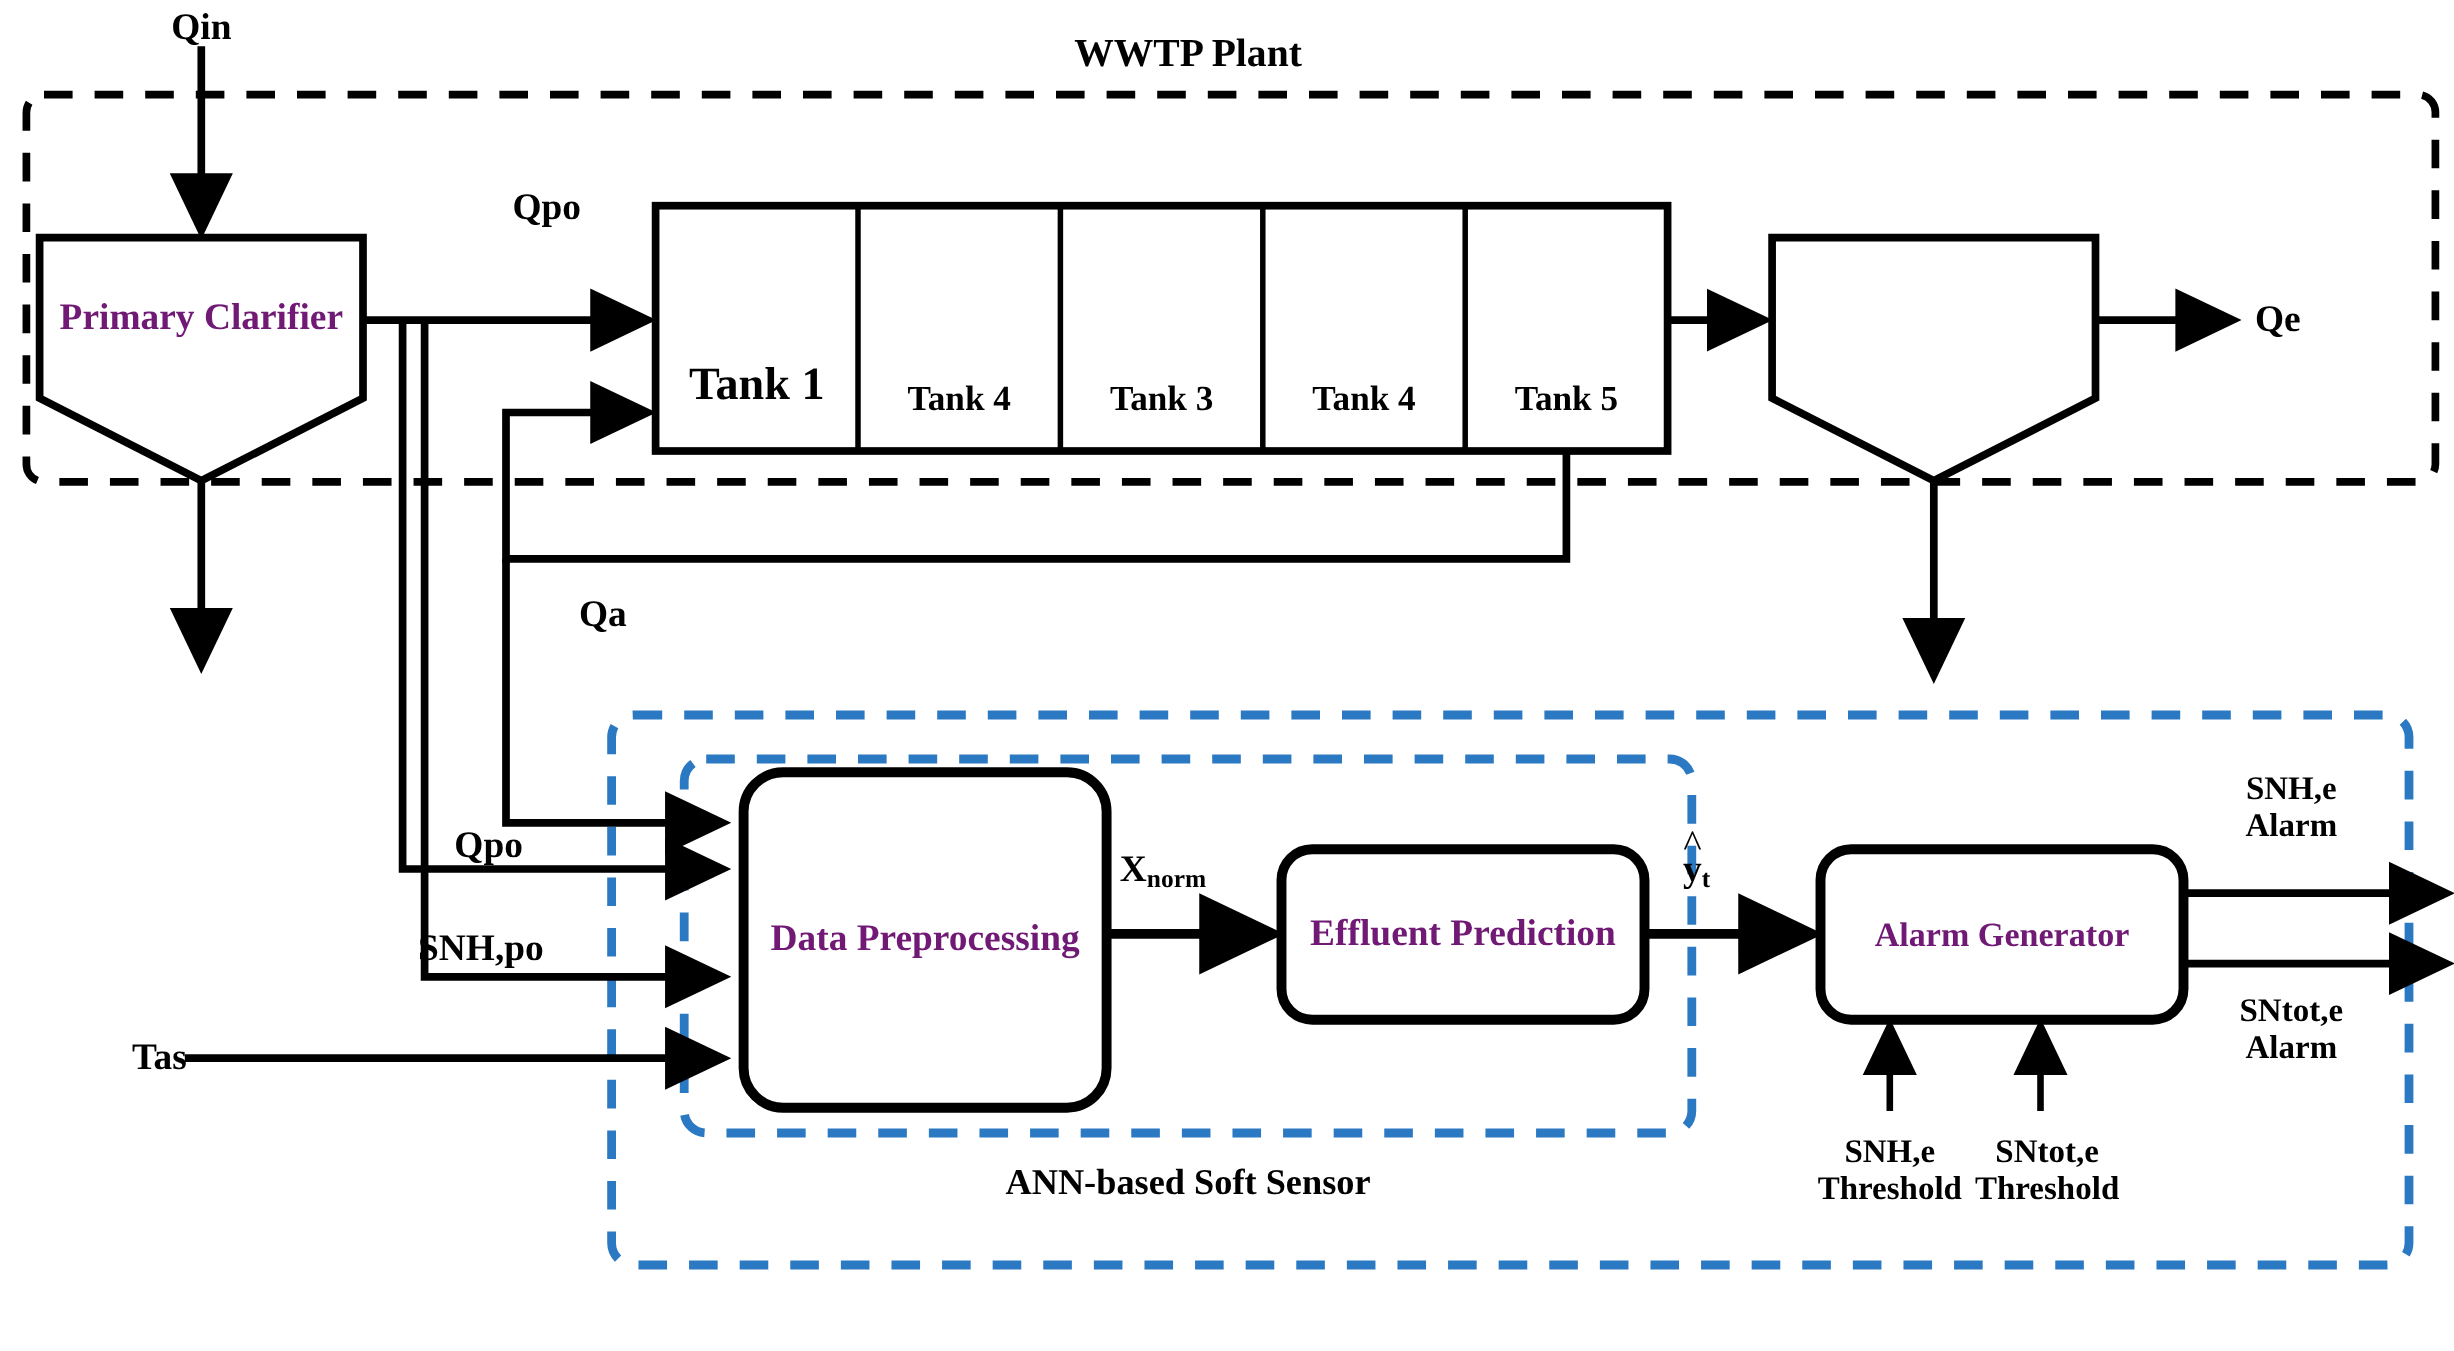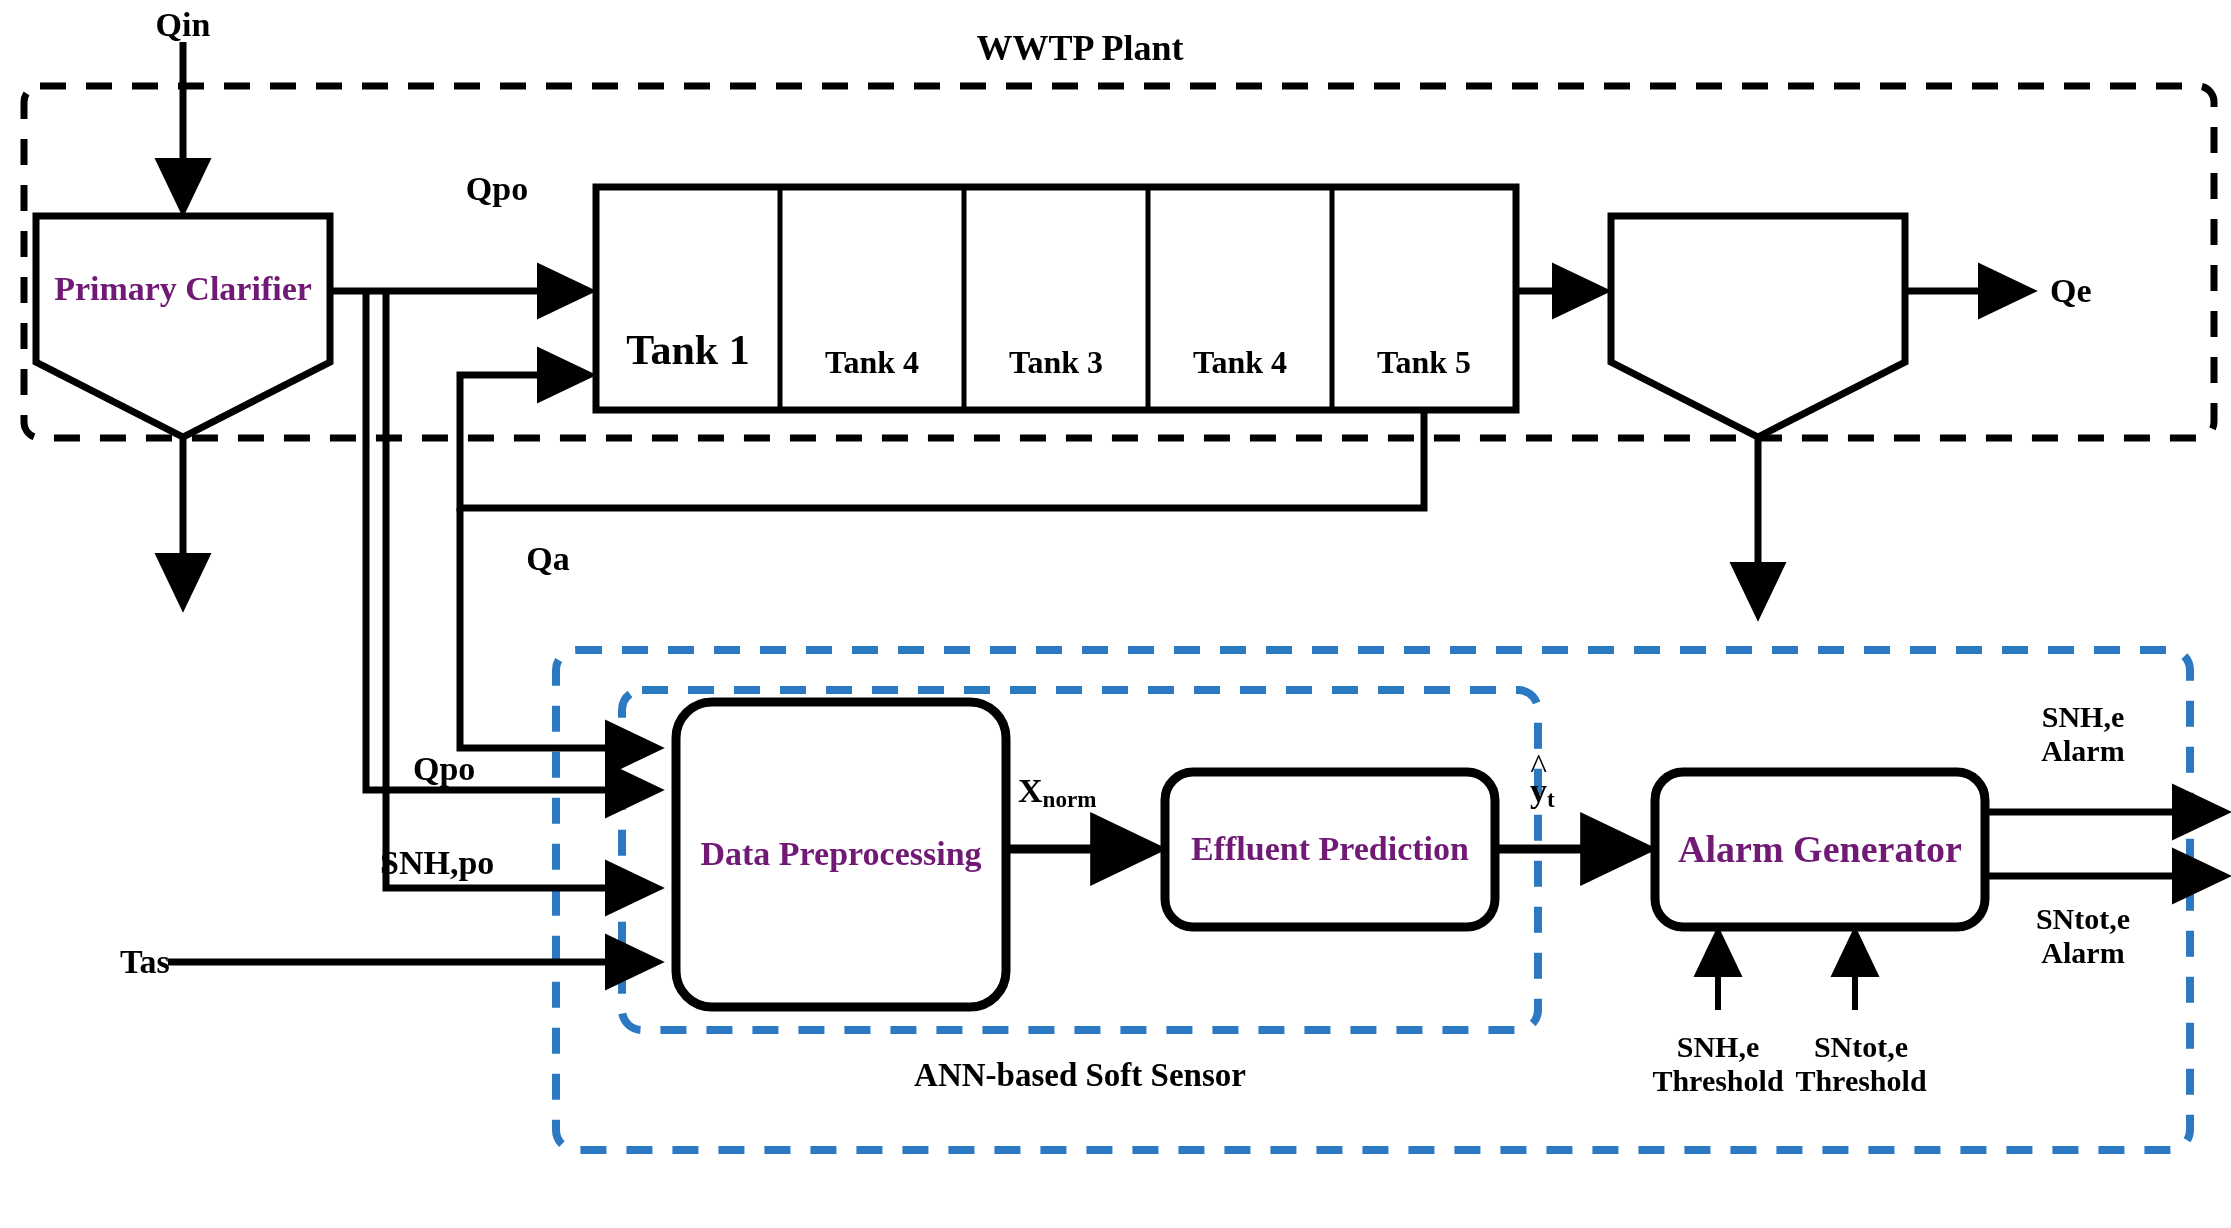--- a/index.html
+++ b/index.html
@@ -116,21 +116,21 @@
   <div class="lbl lft" style="left:120px;top:943px;font-size:34px;">Tas</div>
 
   <div class="boxtxt" style="left:676px;top:702px;width:330px;height:305px;font-size:34px;">
     <span>Data Preprocessing</span>
   </div>
 
   <div class="boxtxt" style="left:1165px;top:772px;width:330px;height:155px;font-size:34px;">
     <span>Effluent Prediction</span>
   </div>
 
-  <div class="boxtxt" style="left:1655px;top:772px;width:330px;height:155px;font-size:38px;">
+  <div class="boxtxt" style="left:1655px;top:772px;width:330px;height:155px;font-size:31px;">
     <span>Alarm Generator</span>
   </div>
 
   <div class="lbl lft" style="left:1018px;top:772px;font-size:34px;">
     <span>X</span><sub>norm</sub>
   </div>
 
   <div class="lbl lft" style="left:1530px;top:772px;font-size:34px;">
     <span class="hat"><span class="hb">^</span><span>y</span></span><sub>t</sub>
   </div>

